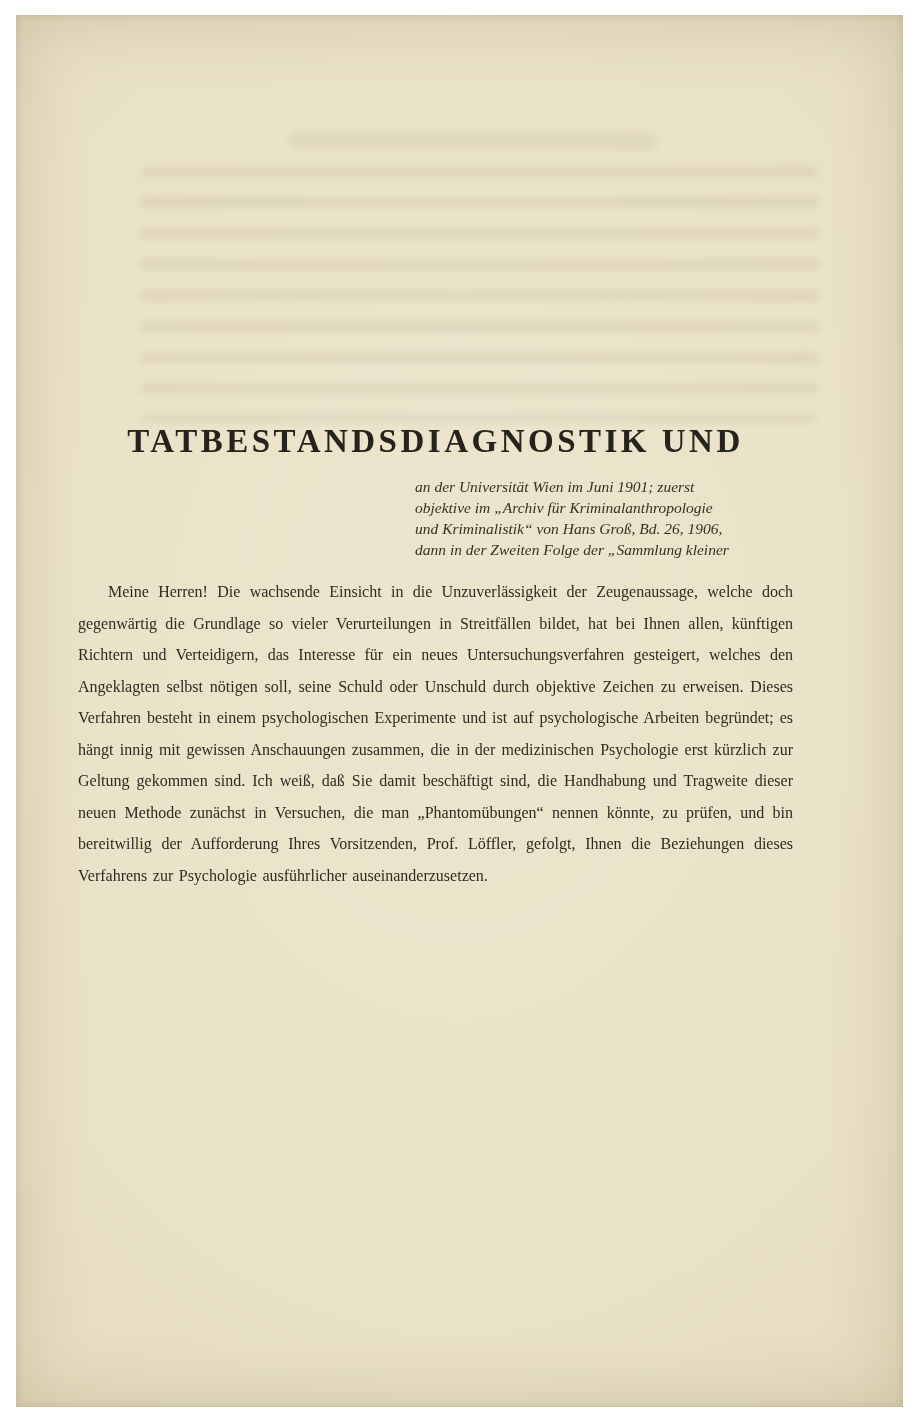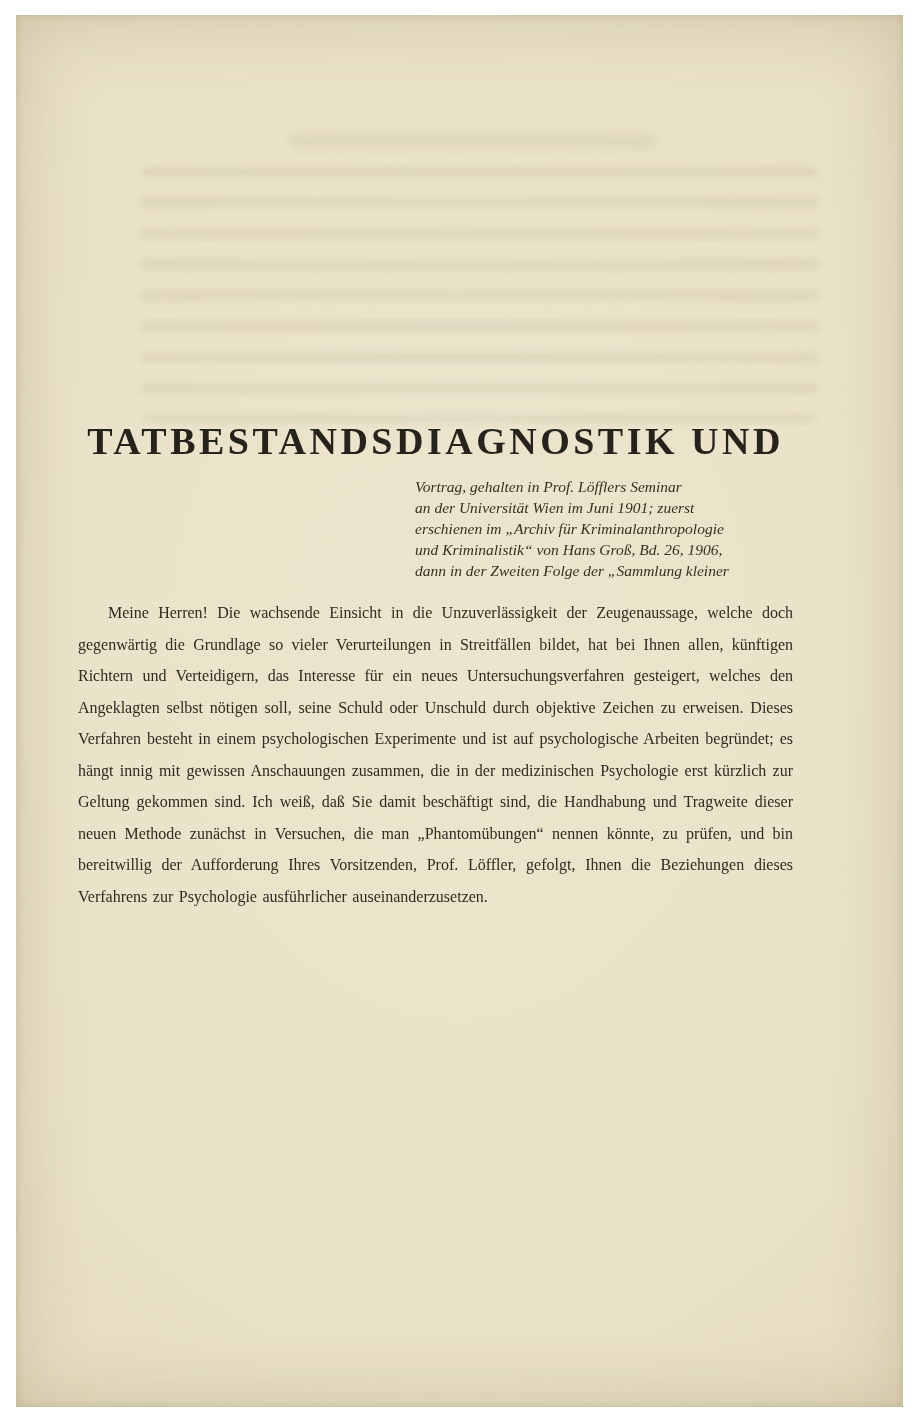--- a/index.html
+++ b/index.html
@@ -60,21 +60,21 @@
     border-radius: 6px;
   }
   .content {
     position: absolute;
     left: 62px;
     top: 404px;
     width: 715px;
   }
   .title {
     text-align: center;
-    font-size: 38px;
+    font-size: 33px;
     line-height: 44px;
     letter-spacing: 3.5px;
     font-weight: 600;
     color: #26231c;
   }
   .note {
     margin-top: 13px;
     margin-left: 337px;
     width: 378px;
     font-style: italic;
@@ -103,23 +103,22 @@
 
     <div class="ghost"></div>
 
     <div class="content">
 
       <div class="title">
         <div>TATBESTANDSDIAGNOSTIK UND</div>
       </div>
 
       <div class="note">
-        <div class="note-line">Vortrag, gehalten in Prof. Löfflers Seminar</div>
         <div class="note-line">an der Universität Wien im Juni 1901; zuerst</div>
-        <div class="note-line">erschienen im „Archiv für Kriminalanthropologie</div>
+        <div class="note-line">objektive im „Archiv für Kriminalanthropologie</div>
         <div class="note-line">und Kriminalistik“ von Hans Groß, Bd. 26, 1906,</div>
         <div class="note-line">dann in der Zweiten Folge der „Sammlung kleiner</div>
       </div>
 
       <p class="body-par">Meine Herren! Die wachsende Einsicht in die Unzuverlässigkeit der Zeugenaussage, welche doch gegenwärtig die Grundlage so vieler Verurteilungen in Streitfällen bildet, hat bei Ihnen allen, künftigen Richtern und Verteidigern, das Interesse für ein neues Untersuchungsverfahren gesteigert, welches den Angeklagten selbst nötigen soll, seine Schuld oder Unschuld durch objektive Zeichen zu erweisen. Dieses Verfahren besteht in einem psychologischen Experimente und ist auf psychologische Arbeiten begründet; es hängt innig mit gewissen Anschauungen zusammen, die in der medizinischen Psychologie erst kürzlich zur Geltung gekommen sind. Ich weiß, daß Sie damit beschäftigt sind, die Handhabung und Tragweite dieser neuen Methode zunächst in Versuchen, die man „Phantomübungen“ nennen könnte, zu prüfen, und bin bereitwillig der Aufforderung Ihres Vorsitzenden, Prof. Löffler, gefolgt, Ihnen die Beziehungen dieses Verfahrens zur Psychologie ausführlicher auseinanderzusetzen.</p>
 
 
     </div>
   </div>
 </div>

